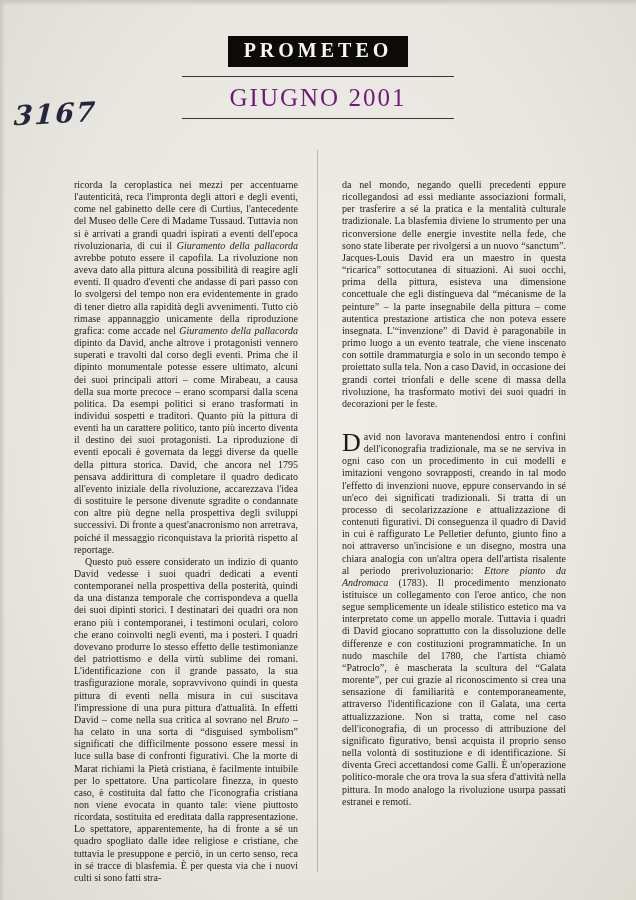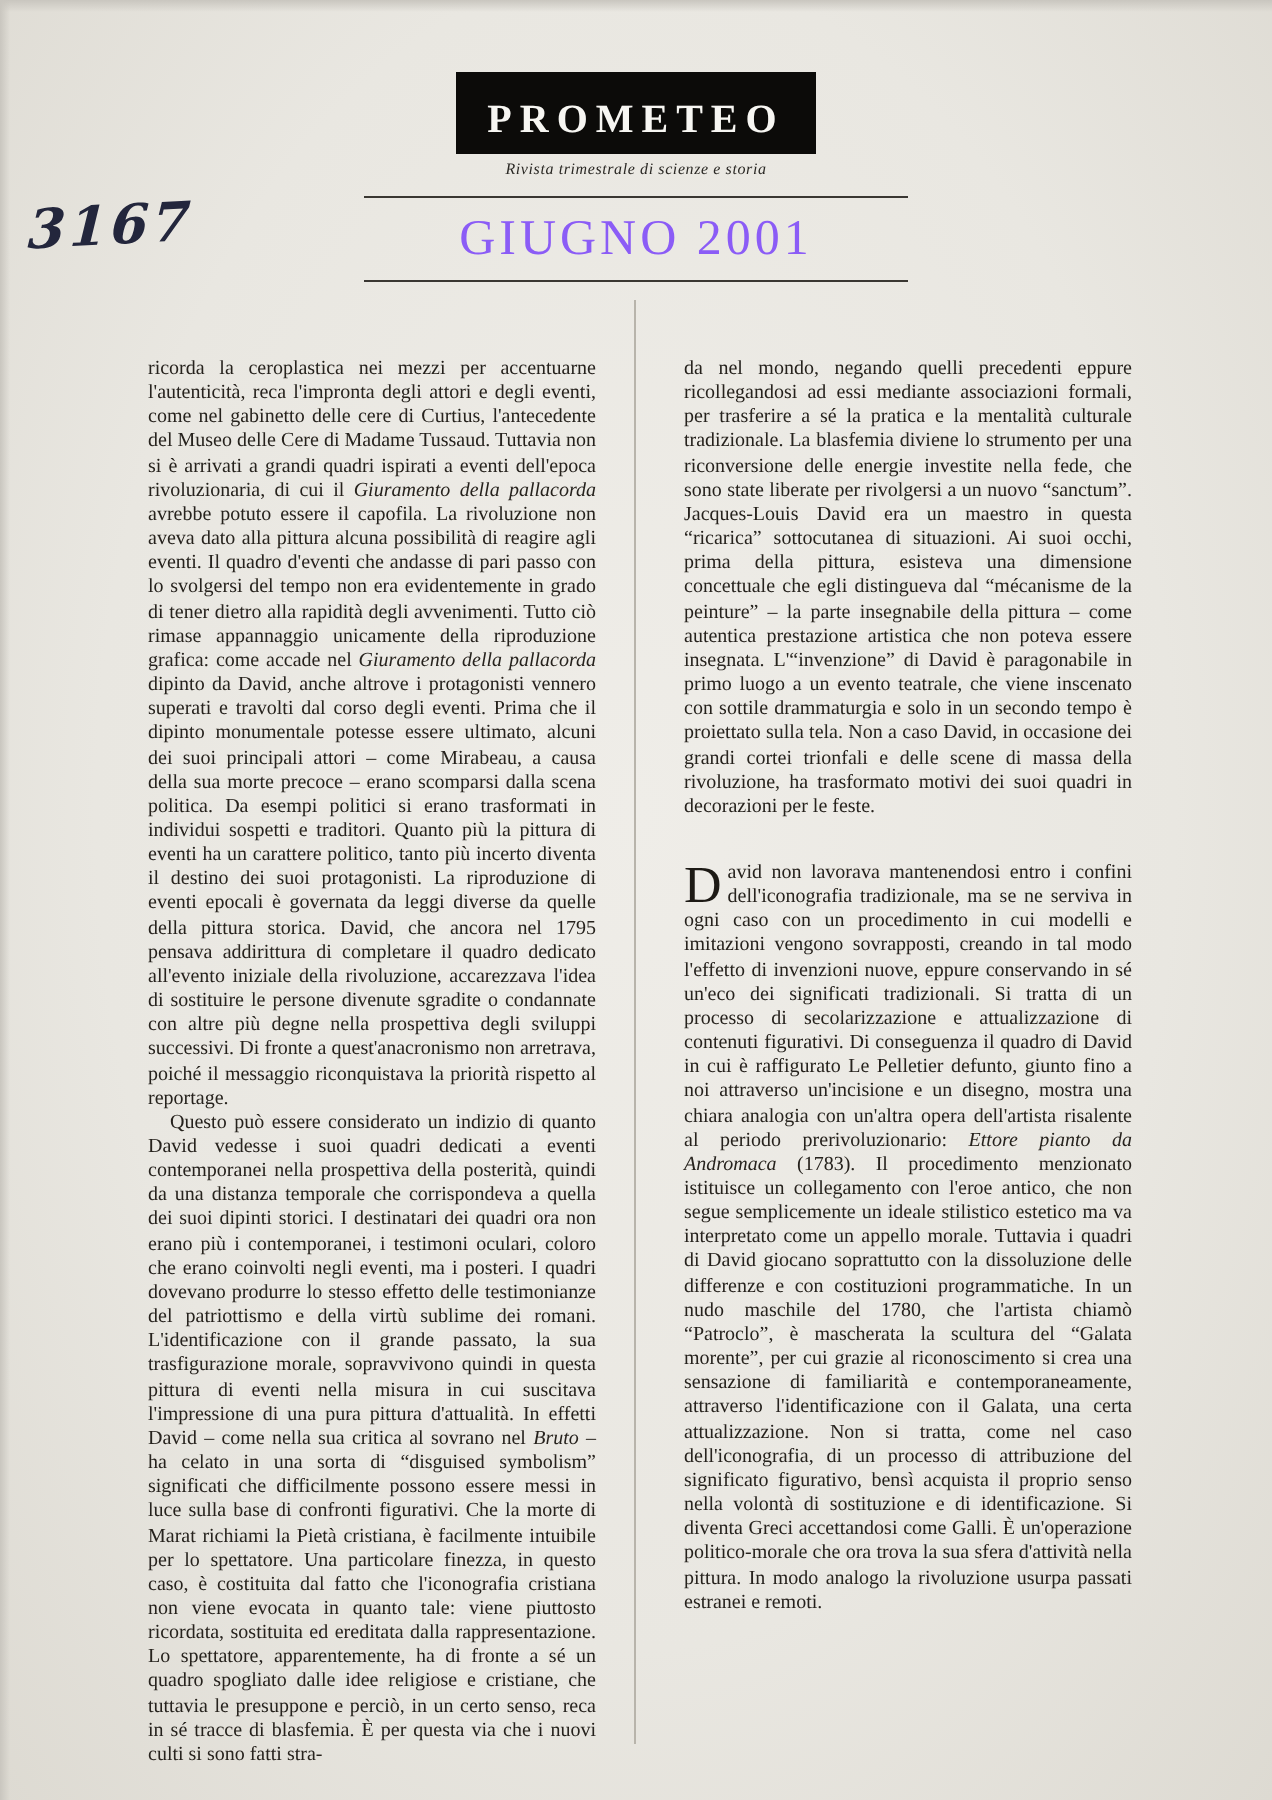--- a/index.html
+++ b/index.html
@@ -48,21 +48,21 @@
     position: absolute;
     top: 36px;
     left: 168px;
     width: 300px;
     text-align: center;
   }
   .masthead-box {
     display: inline-block;
     background: #0c0b09;
     color: #f7f6f2;
-    padding: 13px 16px 5px 16px;
+    padding: 3px 16px 5px 16px;
     font-size: 20px;
     font-weight: bold;
     letter-spacing: 4px;
   }
   .masthead-subtitle {
     margin-top: 3px;
     font-size: 8px;
     font-style: italic;
     color: #2a2824;
     letter-spacing: 0.3px;
@@ -72,21 +72,21 @@
     height: 0;
     border-top: 1px solid #3a3732;
     margin: 0 auto;
   }
   .rule-top { margin-top: 9px; }
   .rule-bottom { margin-top: 6px; }
   .issue-title {
     margin-top: 7px;
     font-size: 25px;
     letter-spacing: 2px;
-    color: #8b5cf6;
+    color: #701a75;
   }
 
   
   .columns {
     position: absolute;
     top: 146px;
     left: 74px;
     width: 492px;
     height: 732px;
     display: flex;
@@ -129,21 +129,20 @@
 
 <div class="page">
 
   <div class="scan-edge-top"></div>
   <div class="scan-edge-left"></div>
 
   <div class="handwritten">3167</div>
 
   <div class="header">
     <div class="masthead-box">PROMETEO</div>
-    <div class="masthead-subtitle">Rivista trimestrale di scienze e storia</div>
     <div class="header-rule rule-top"></div>
     <div class="issue-title">GIUGNO 2001</div>
     <div class="header-rule rule-bottom"></div>
   </div>
 
   <div class="column-divider"></div>
 
   <div class="columns">
     <div class="column">
         <p class="para"><span>ricorda la ceroplastica nei mezzi per accentuarne l'autenticità, reca l'impronta degli attori e degli eventi, come nel gabinetto delle cere di Curtius, l'antecedente del Museo delle Cere di Madame Tussaud. Tuttavia non si è arrivati a grandi quadri ispirati a eventi dell'epoca rivoluzionaria, di cui il </span><em>Giuramento della pallacorda</em><span> avrebbe potuto essere il capofila. La rivoluzione non aveva dato alla pittura alcuna possibilità di reagire agli eventi. Il quadro d'eventi che andasse di pari passo con lo svolgersi del tempo non era evidentemente in grado di tener dietro alla rapidità degli avvenimenti. Tutto ciò rimase appannaggio unicamente della riproduzione grafica: come accade nel </span><em>Giuramento della pallacorda</em><span> dipinto da David, anche altrove i protagonisti vennero superati e travolti dal corso degli eventi. Prima che il dipinto monumentale potesse essere ultimato, alcuni dei suoi principali attori – come Mirabeau, a causa della sua morte precoce – erano scomparsi dalla scena politica. Da esempi politici si erano trasformati in individui sospetti e traditori. Quanto più la pittura di eventi ha un carattere politico, tanto più incerto diventa il destino dei suoi protagonisti. La riproduzione di eventi epocali è governata da leggi diverse da quelle della pittura storica. David, che ancora nel 1795 pensava addirittura di completare il quadro dedicato all'evento iniziale della rivoluzione, accarezzava l'idea di sostituire le persone divenute sgradite o condannate con altre più degne nella prospettiva degli sviluppi successivi. Di fronte a quest'anacronismo non arretrava, poiché il messaggio riconquistava la priorità rispetto al reportage.</span></p>

